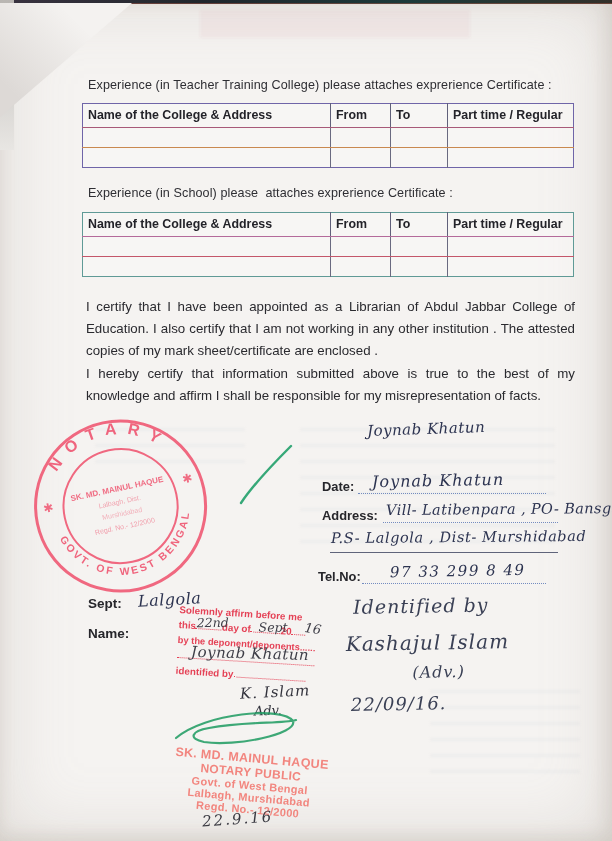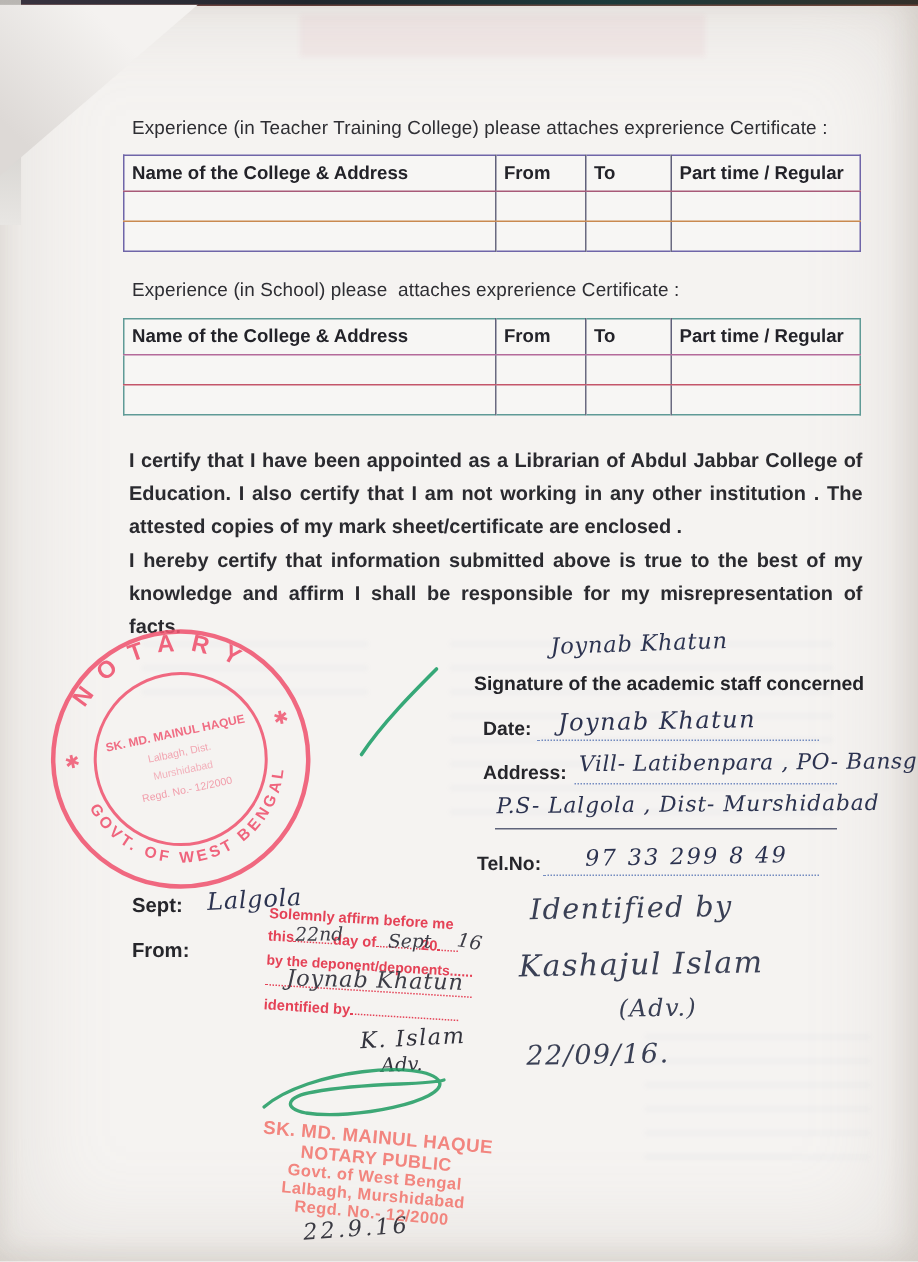--- a/index.html
+++ b/index.html
@@ -22,21 +22,21 @@
   table.xtable{border:1.4px solid #6f65a8;}
   .xtable th{font-size:12.4px;text-align:left;font-weight:600;color:#232329;padding:1px 5px 3px;height:19px;
              border-right:1px solid #60607a;border-bottom:1px solid #a85a78;}
   .xtable td{height:17px;border-right:1px solid #6a6a80;}
   .xtable tbody tr:first-child td{border-bottom:1px solid #c9894f;}
   .xtable th:last-child,.xtable td:last-child{border-right:none;}
   table.t2{border-color:#5f9a96;}
   .t2 th{border-bottom-color:#b46a9a;}
   .t2 tbody tr:first-child td{border-bottom-color:#c4566a;}
 
-  .para{position:absolute;left:86px;width:489px;text-align:justify;font-size:13.3px;line-height:21.8px;color:#2a2a2f;font-weight:bold;}
+  .para{position:absolute;left:86px;width:489px;text-align:justify;font-size:13.3px;line-height:21.8px;color:#2a2a2f;}
 
   .hw{font-family:"DejaVu Serif",serif;font-style:italic;color:#2c3350;position:absolute;white-space:nowrap;}
   .plabel{font-size:12.9px;font-weight:600;color:#26262b;}
   .caption{position:absolute;font-size:12.9px;font-weight:700;color:#232328;}
   .dotline{position:absolute;border-bottom:1.6px dotted #4a6ab0;opacity:.75;height:1px;}
   .solidline{position:absolute;border-bottom:1.3px solid #39405c;opacity:.8;height:1px;}
   .row-label{position:absolute;}
 
   .stamp-red{position:absolute;left:180px;top:602px;width:142px;transform:rotate(3.5deg);transform-origin:top left;
              color:#e4374d;font-weight:600;opacity:.94;}
@@ -155,39 +155,38 @@
       <text x="24" y="86" font-size="12" fill="#ef5570" text-anchor="middle" opacity="0.85">✱</text>
       <text x="166" y="86" font-size="12" fill="#ef5570" text-anchor="middle" opacity="0.85">✱</text>
       <text x="95" y="80" font-size="8" font-weight="bold" fill="#ef5570" text-anchor="middle" opacity="0.85">SK. MD. MAINUL HAQUE</text>
       <text x="95" y="93" font-size="7" fill="#ef5570" text-anchor="middle" opacity="0.5">Lalbagh, Dist.</text>
       <text x="95" y="105" font-size="7" fill="#ef5570" text-anchor="middle" opacity="0.42">Murshidabad</text>
       <text x="95" y="118" font-size="7" fill="#ef5570" text-anchor="middle" opacity="0.55">Regd. No.- 12/2000</text>
     </svg>
   </div>
 
   <div class="hw" style="left:367px;top:420px;font-size:15px;transform:rotate(-2deg);letter-spacing:.5px;">Joynab Khatun</div>
-  <div class="caption" style="left:316px;top:448px;">Signature of the academic staff concerned</div>
 
   <div class="row-label" style="left:322px;top:477px;"><span class="plabel">Date:</span></div>
   <div class="dotline" style="left:358px;top:492px;width:188px;"></div>
   <div class="hw" style="left:372px;top:471px;font-size:16px;transform:rotate(-1deg);letter-spacing:1px;">Joynab Khatun</div>
 
   <div class="row-label" style="left:322px;top:506px;"><span class="plabel">Address:</span></div>
   <div class="dotline" style="left:383px;top:521px;width:175px;"></div>
   <div class="hw" style="left:386px;top:501px;font-size:14.5px;transform:rotate(-.5deg);letter-spacing:.4px;">Vill- Latibenpara , PO- Bansgara</div>
   <div class="solidline" style="left:330px;top:551px;width:228px;"></div>
   <div class="hw" style="left:331px;top:529px;font-size:14.5px;transform:rotate(-.5deg);letter-spacing:.6px;">P.S- Lalgola , Dist- Murshidabad</div>
 
   <div class="row-label" style="left:318px;top:567px;"><span class="plabel">Tel.No:</span></div>
   <div class="dotline" style="left:362px;top:582px;width:184px;"></div>
   <div class="hw" style="left:390px;top:562px;font-size:15px;transform:rotate(-1deg);letter-spacing:1.5px;">97 33 299 8 49</div>
 
   <div class="row-label" style="left:88px;top:596px;font-size:13.5px;"><span class="plabel" style="font-size:13.5px;">Sept:</span></div>
   <div class="hw" style="left:138px;top:590px;font-size:16px;transform:rotate(-3deg);letter-spacing:.5px;">Lalgola</div>
-  <div class="row-label" style="left:88px;top:626px;font-size:13.5px;"><span class="plabel" style="font-size:13.5px;">From:</span></div>
+  <div class="row-label" style="left:88px;top:626px;font-size:13.5px;"><span class="plabel" style="font-size:13.5px;">Name:</span></div>
 
   <div class="stamp-red">
     <div class="sline">Solemnly affirm before me</div>
     <div class="sline" style="position:relative;">
       <span>this</span><span class="rdots" style="width:26px;"></span><span>day of</span><span class="rdots" style="width:30px;"></span><span>20</span><span class="rdots" style="width:14px;"></span>
       <span class="overhw" style="left:18px;top:-4px;font-size:12.5px;transform:rotate(-4deg);">22nd</span>
       <span class="overhw" style="left:80px;top:-3px;font-size:12.5px;transform:rotate(-3deg);">Sept</span>
       <span class="overhw" style="left:126px;top:-4px;font-size:13px;transform:rotate(6deg);">16</span>
     </div>
     <div class="sline" style="font-size:9.4px;">by the deponent/deponents......</div>

